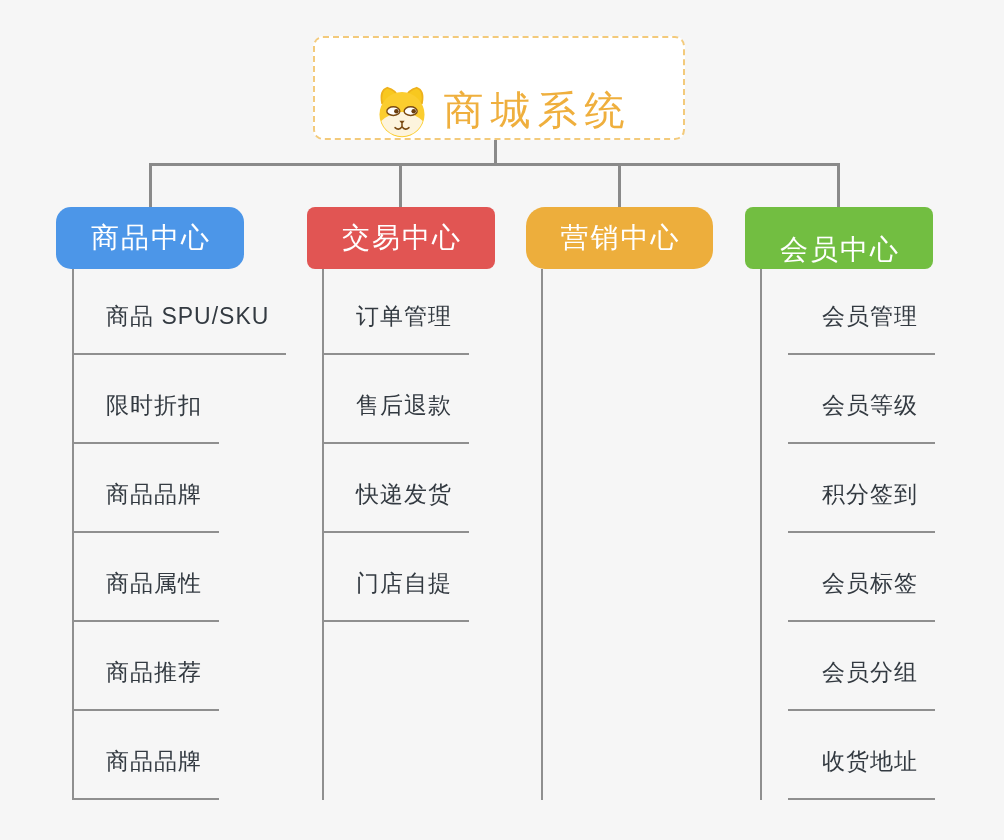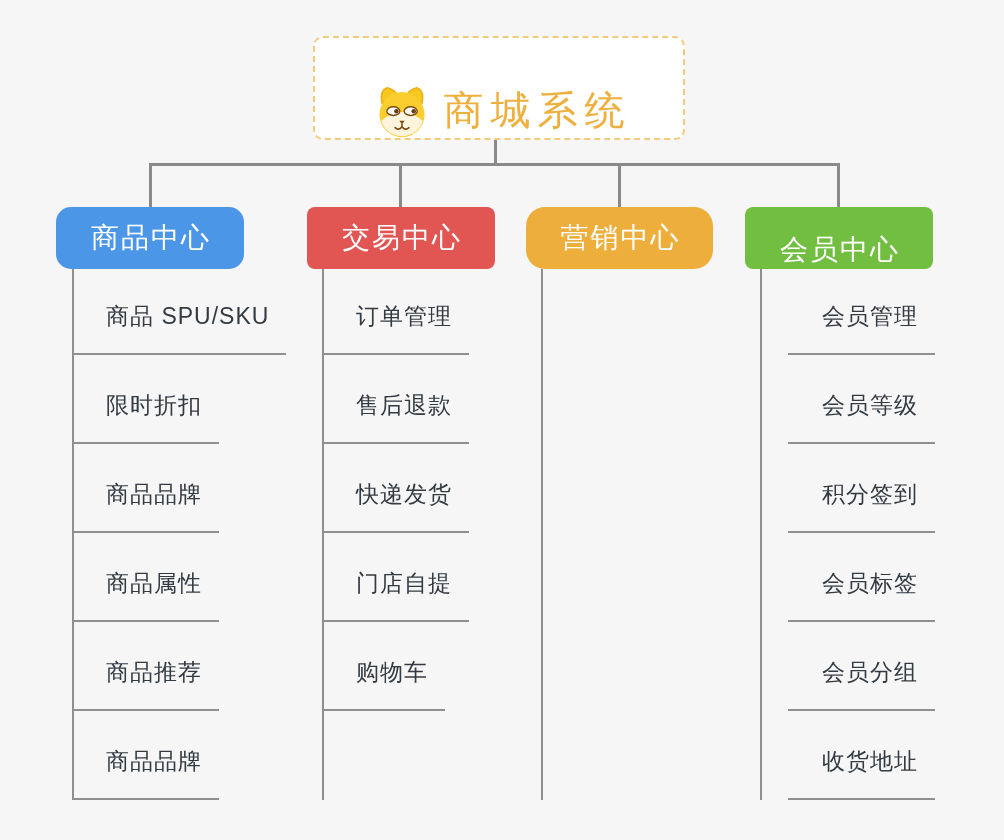--- a/index.html
+++ b/index.html
@@ -180,23 +180,20 @@
       </div>
     <div class="item">
         <span class="item-label">售后退款</span>
       </div>
     <div class="item">
         <span class="item-label">快递发货</span>
       </div>
     <div class="item">
         <span class="item-label">门店自提</span>
       </div>
-    <div class="item">
-        <span class="item-label">购物车</span>
-      </div>
   </div>
 
 
   <div class="col c3">
     <div class="item">
         <span class="item-label">会员管理</span>
       </div>
     <div class="item">
         <span class="item-label">会员等级</span>
       </div>

